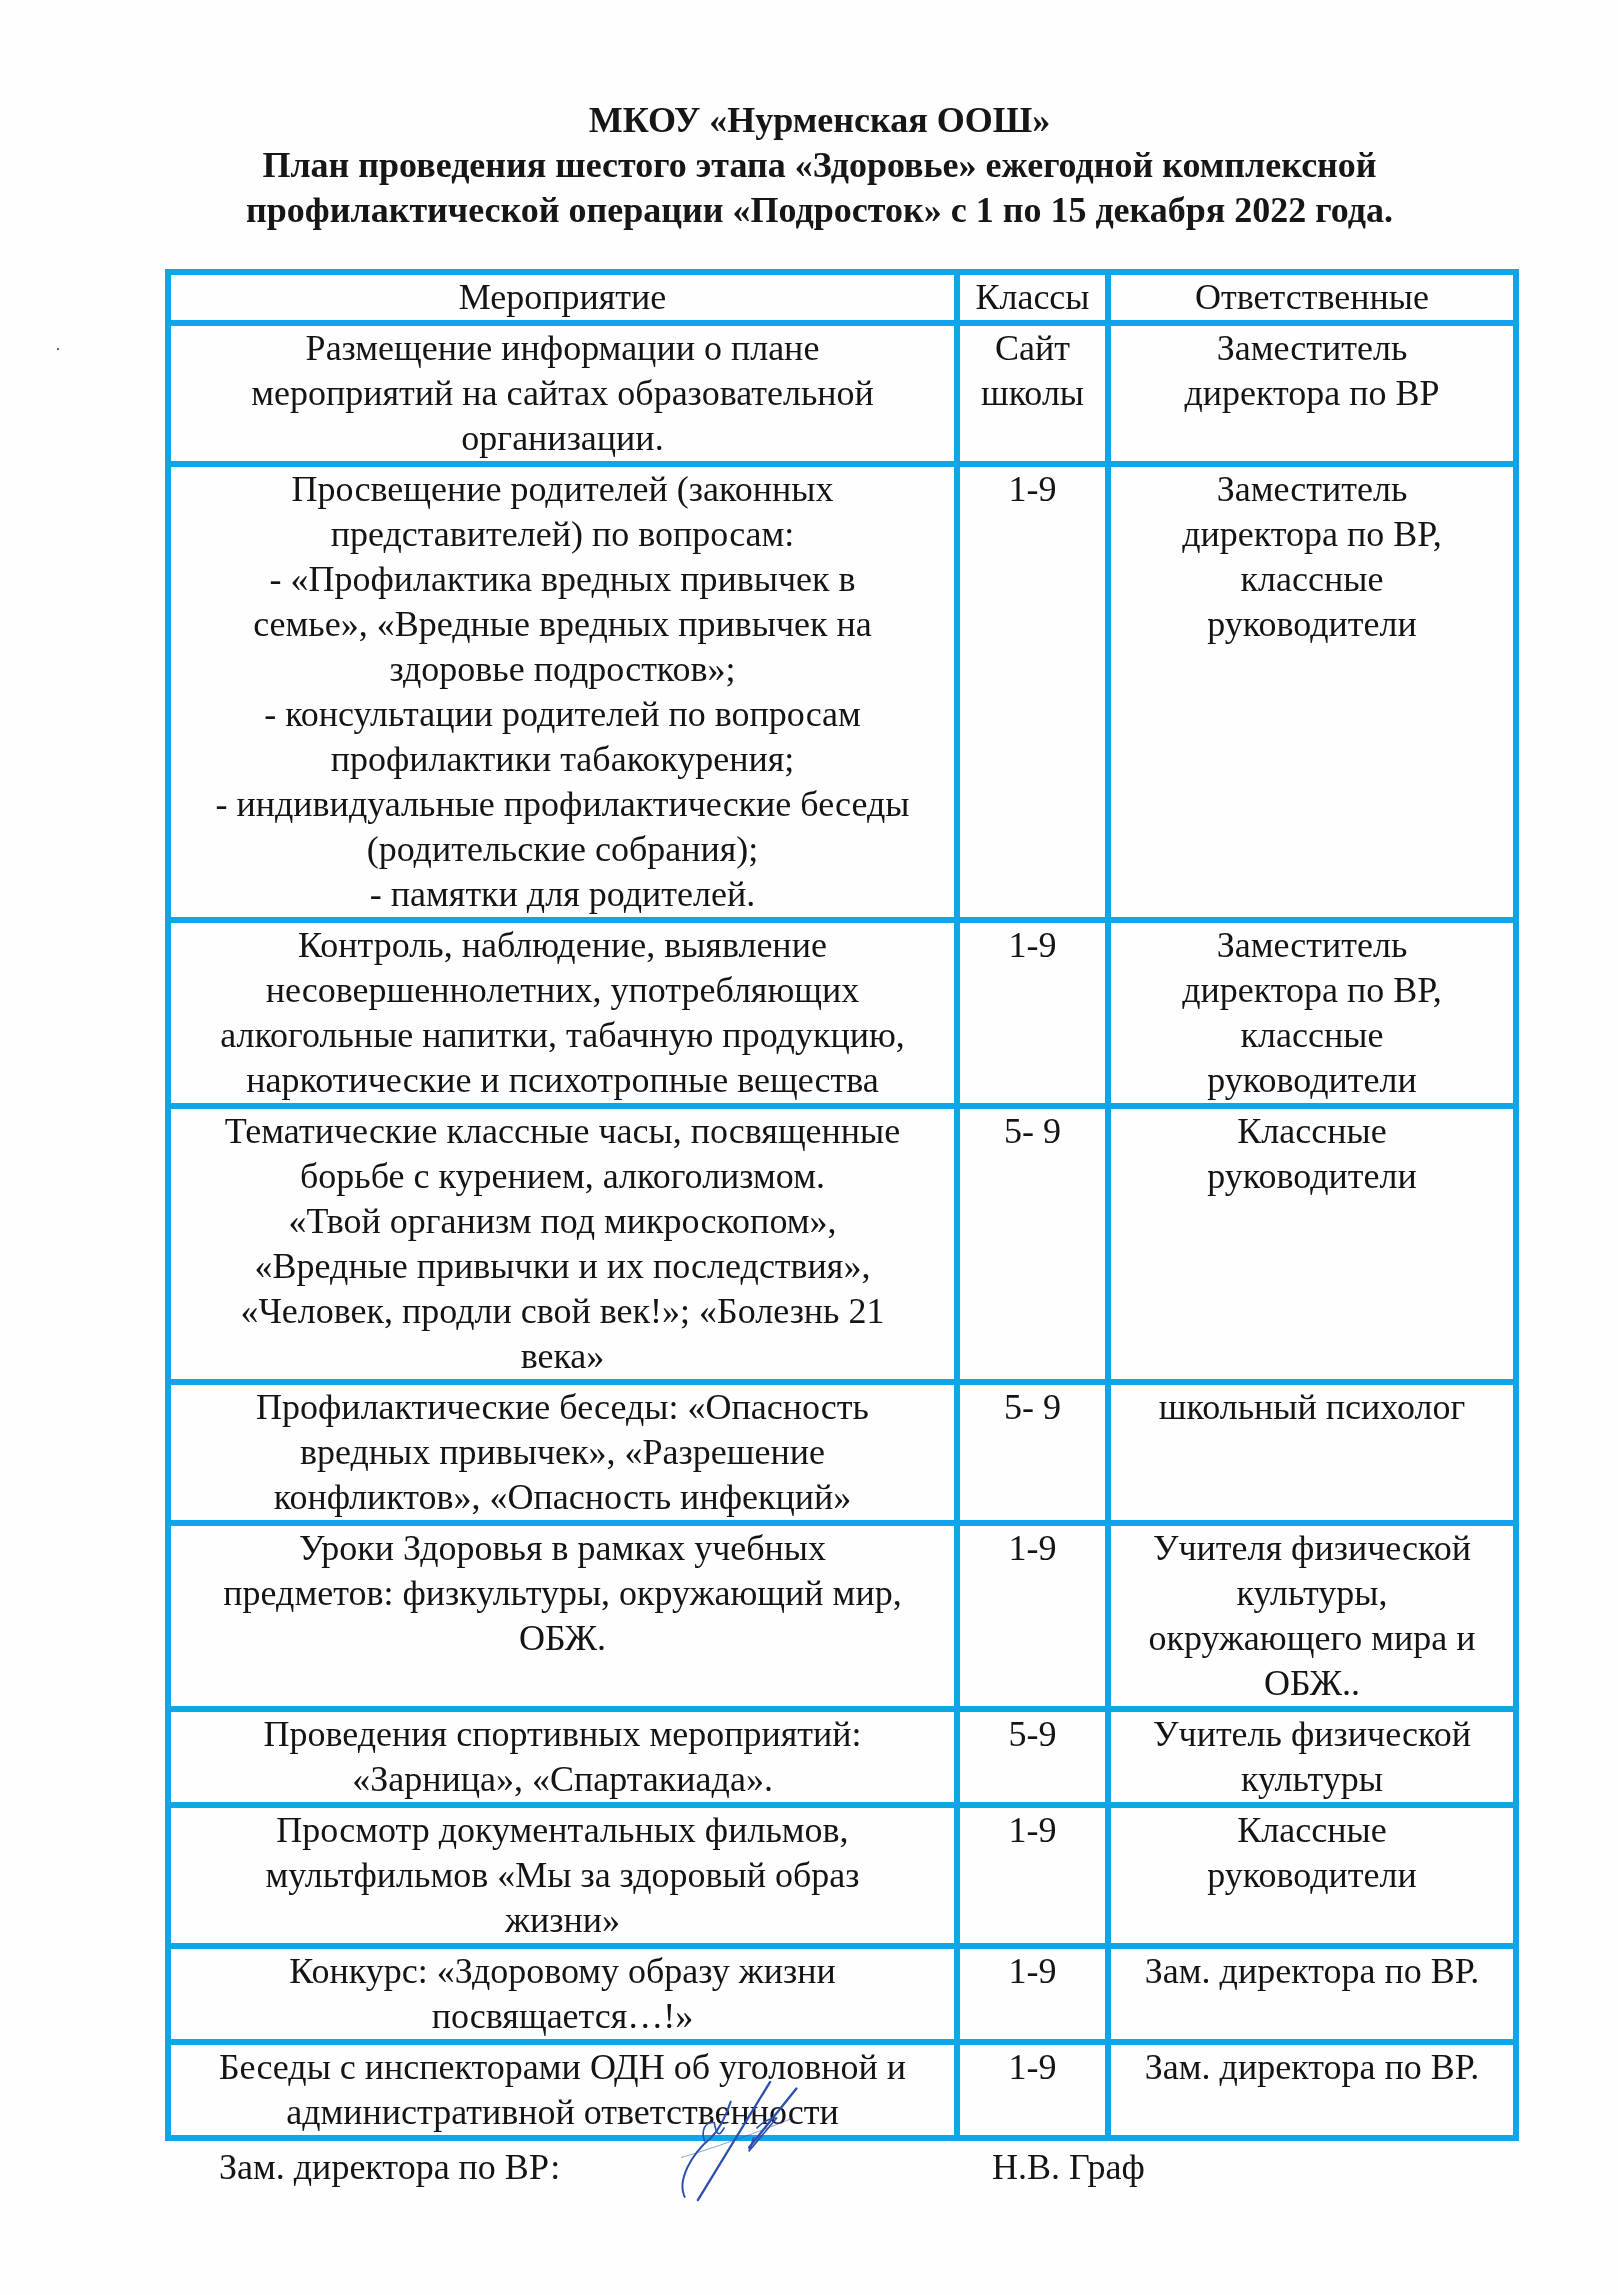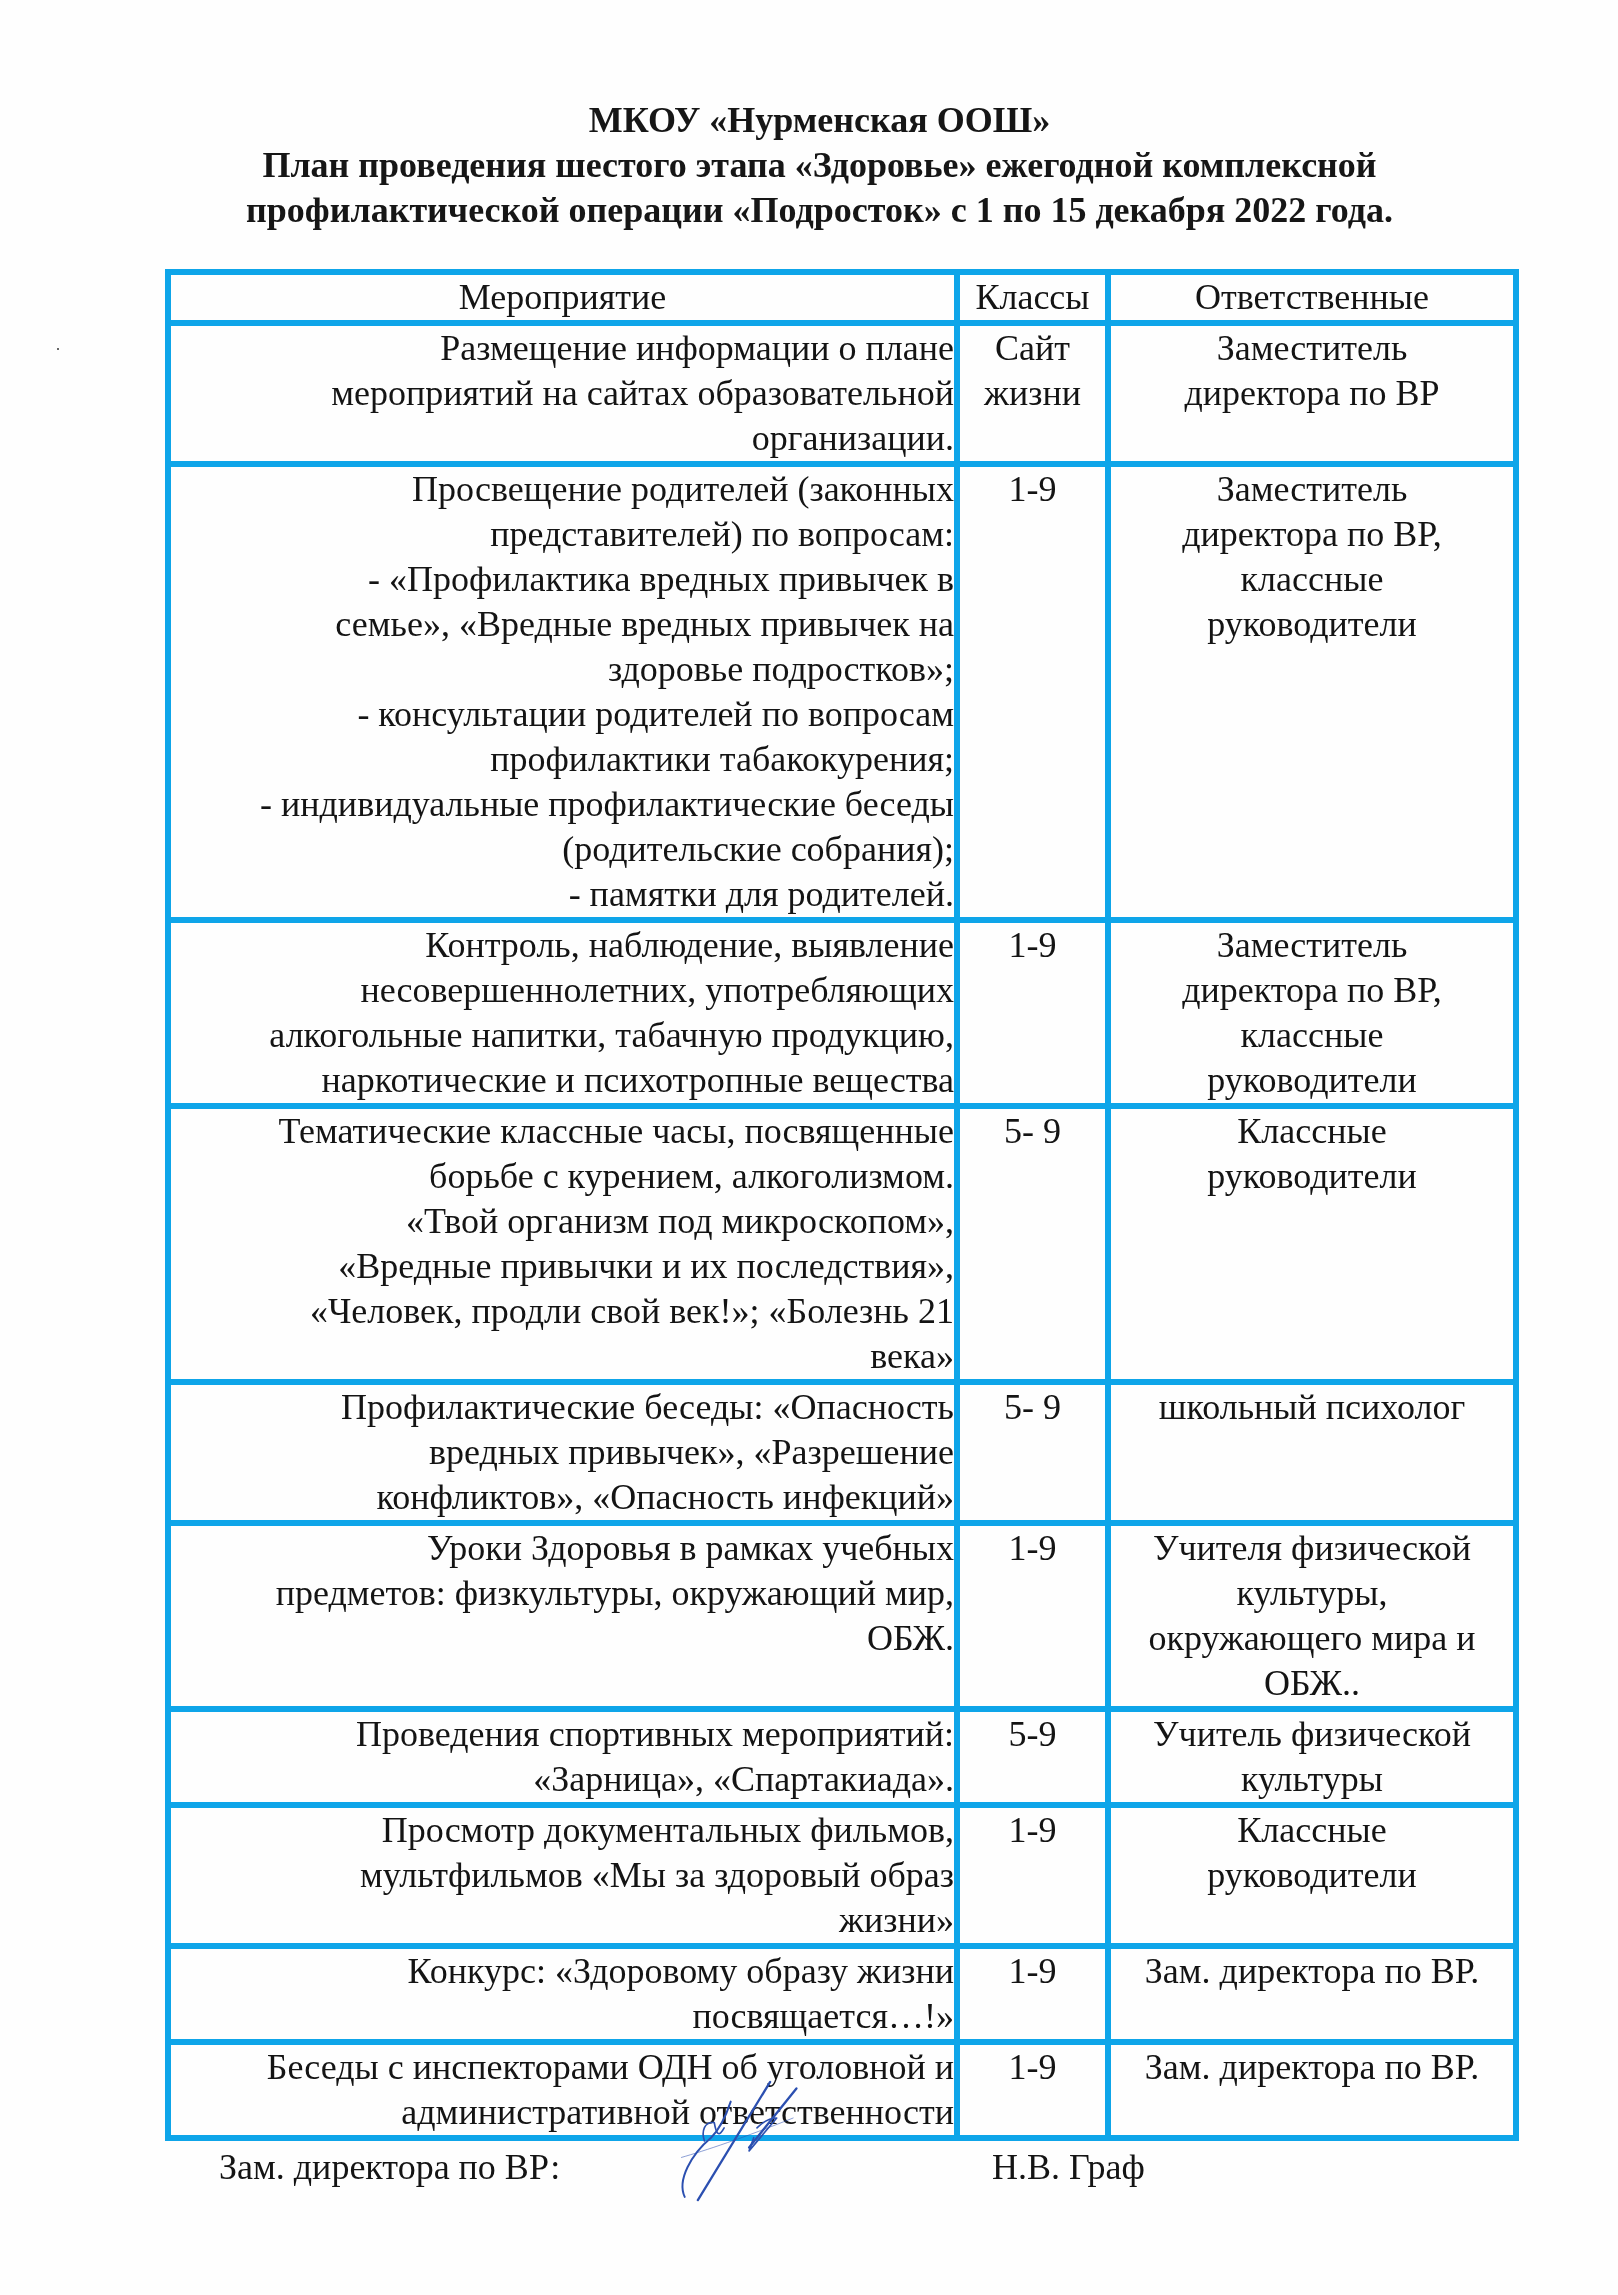--- a/index.html
+++ b/index.html
@@ -23,21 +23,21 @@
       font-size: 36px; line-height: 45px;
     }
     table.plan col.c1 { width: 789px; }
     table.plan col.c2 { width: 151px; }
     table.plan col.c3 { width: 408px; }
     table.plan th, table.plan td {
       border: 6px solid #0ea5e9; vertical-align: top; padding: 0;
       font-weight: normal;
     }
     table.plan th { text-align: center; }
-    td.event { text-align: right; padding-left: 8px; padding-right: 6.6px; }
+    td.event { text-align: center; padding-left: 8px; padding-right: 6.6px; }
     td.grades { text-align: center; border-radius: 11px; }
     td.resp { text-align: center; padding: 0 4px; }
     .line { display: block; white-space: nowrap; }
 
     .footer {
       position: absolute; top: 2145px; height: 45px; font-size: 36px; line-height: 45px;
     }
     .sig-label { left: 219px; }
     .sig-name { left: 992px; }
     .signature { position: absolute; left: 665px; top: 2075px; width: 138px; height: 132px; }
@@ -71,21 +71,21 @@
     </thead>
     <tbody id="plan-body">
         <tr>
           <td class="event">
             <span class="line">Размещение информации о плане</span>
             <span class="line">мероприятий на сайтах образовательной</span>
             <span class="line">организации.</span>
           </td>
           <td class="grades">
             <span class="line">Сайт</span>
-            <span class="line">жизни</span>
+            <span class="line">школы</span>
           </td>
           <td class="resp">
             <span class="line">Заместитель</span>
             <span class="line">директора по ВР</span>
           </td>
         </tr>
         <tr>
           <td class="event">
             <span class="line">Просвещение родителей (законных</span>
             <span class="line">представителей) по вопросам:</span>

